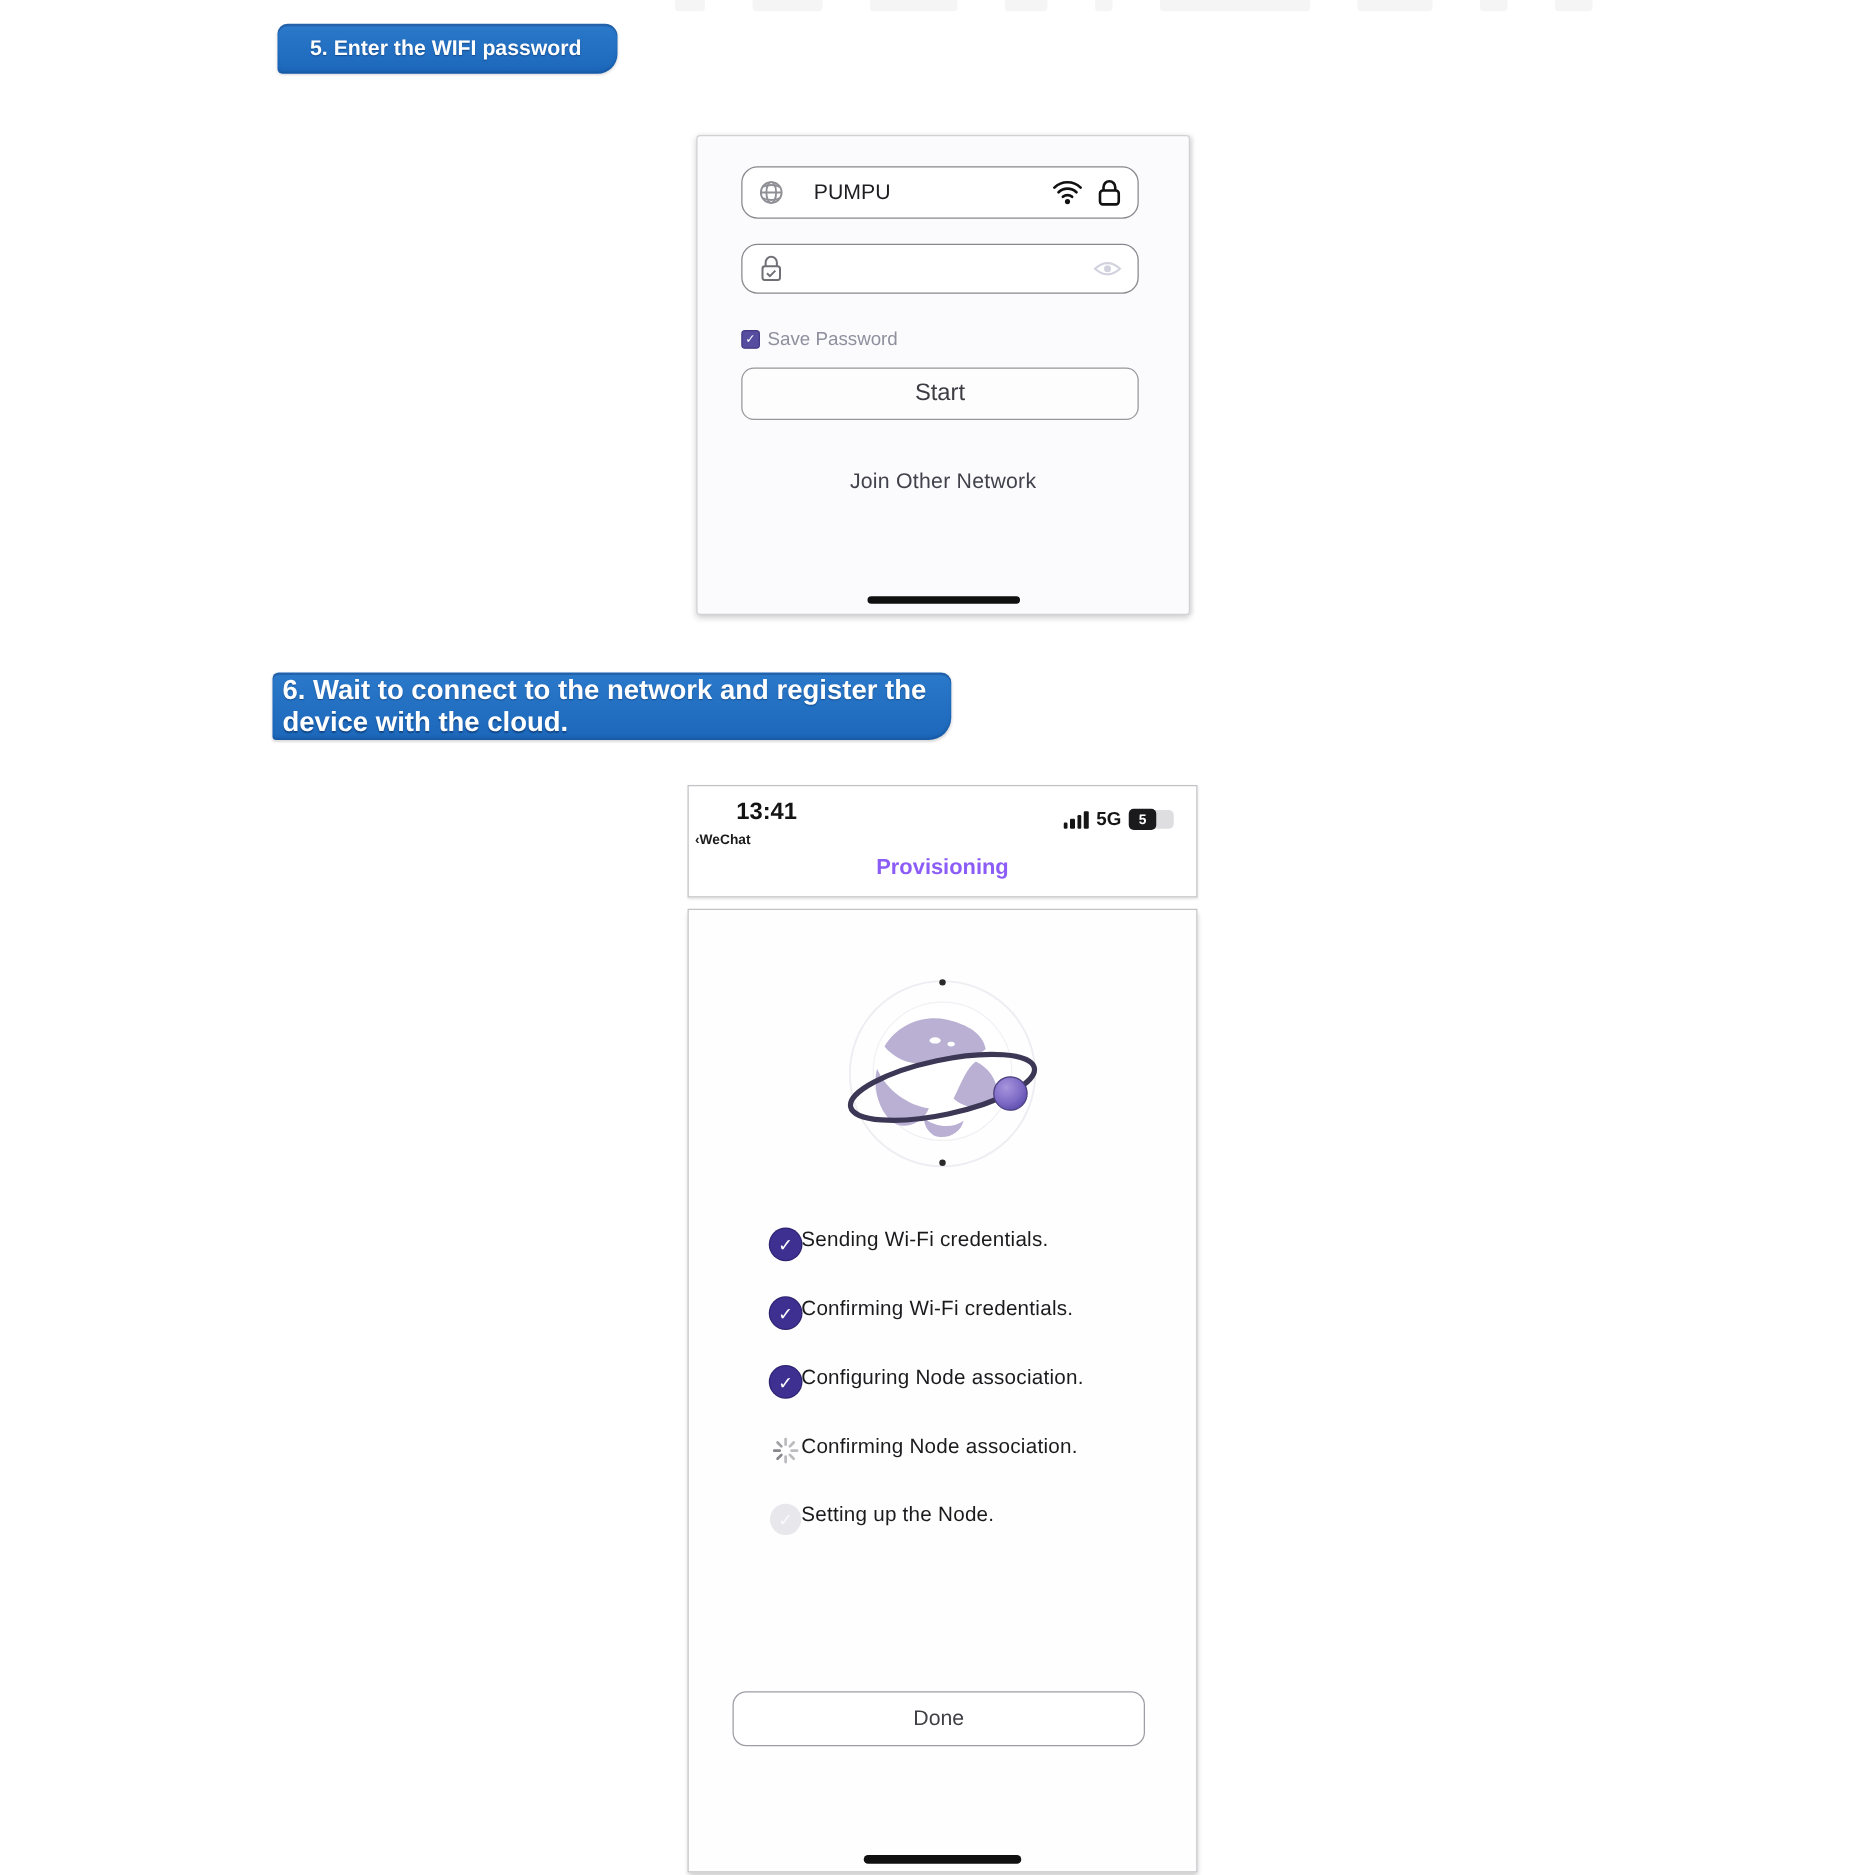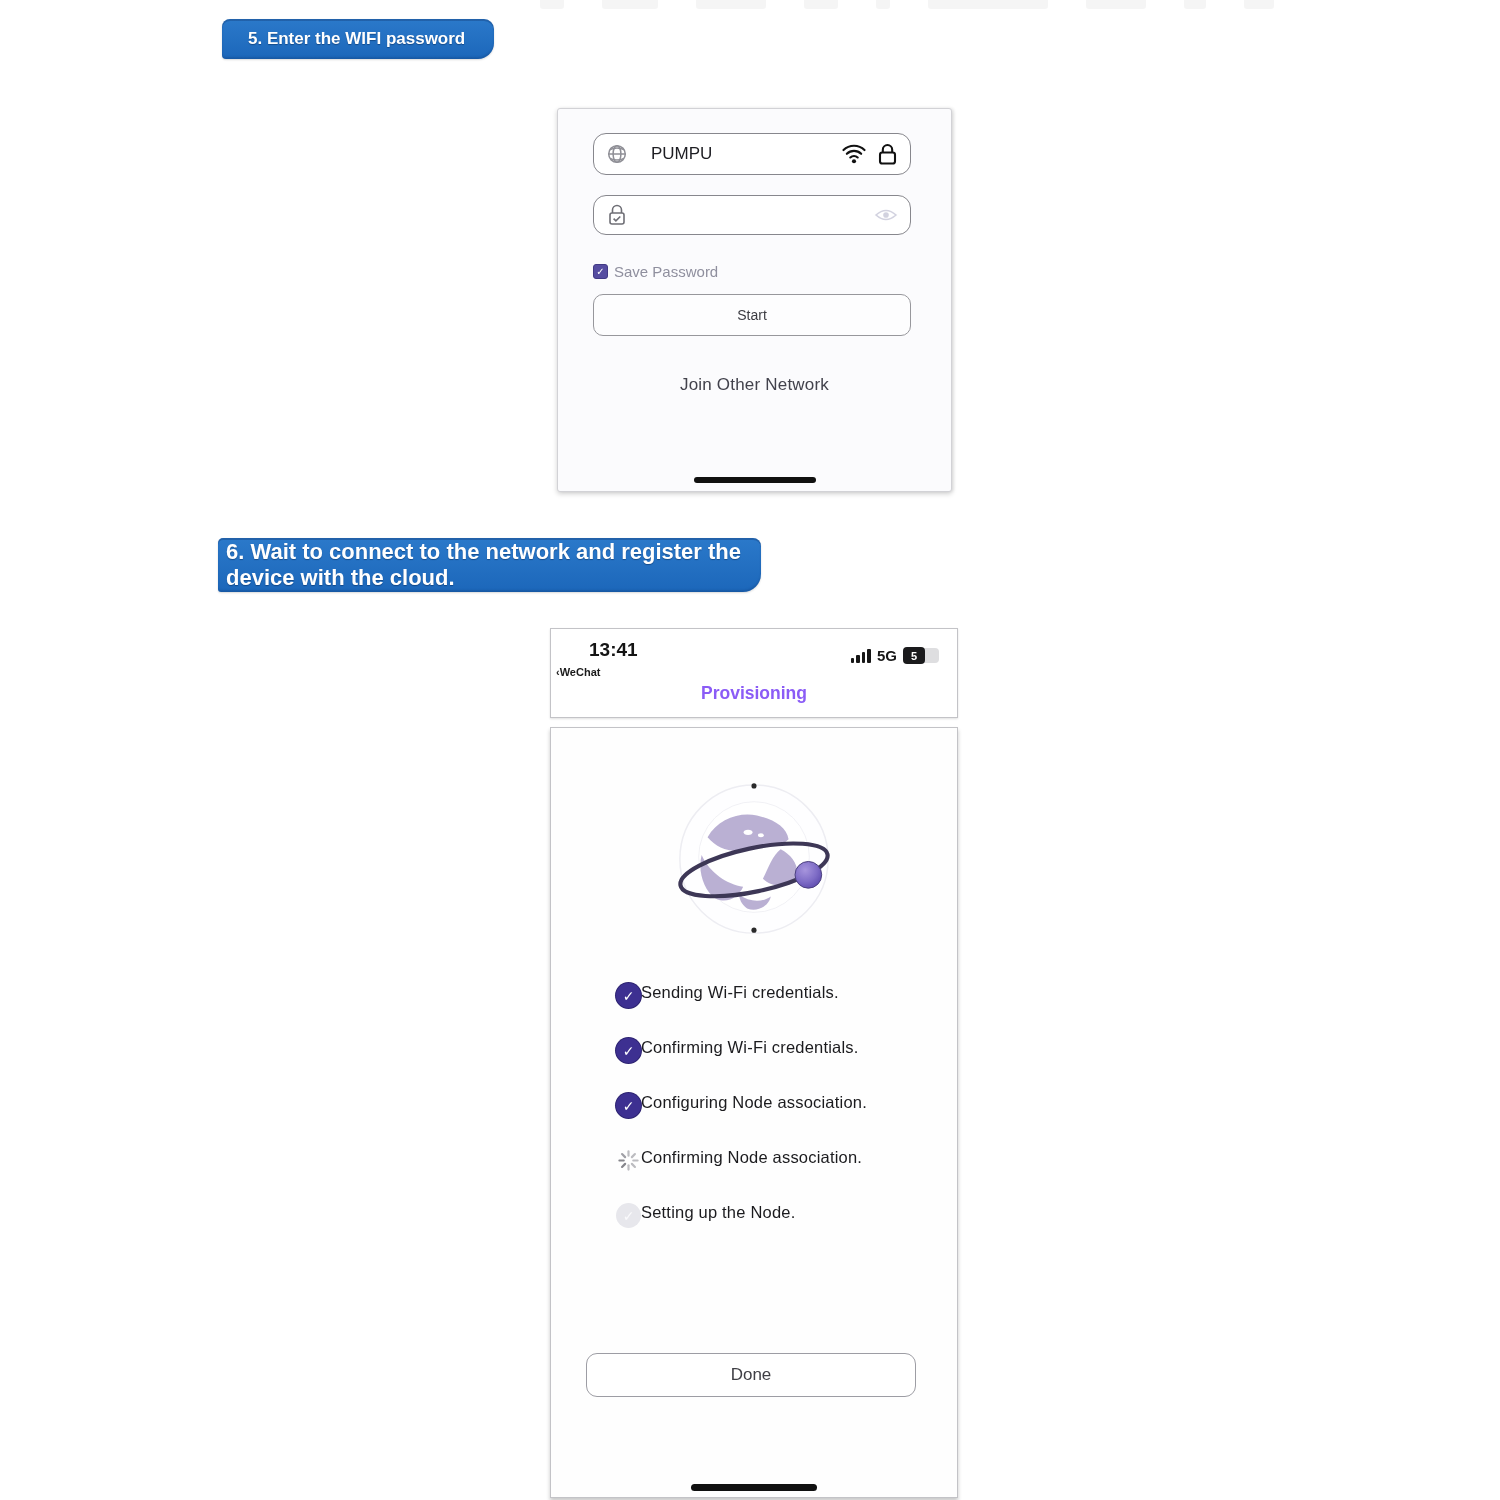--- a/index.html
+++ b/index.html
@@ -29,21 +29,21 @@
   .net-name{font-size:17px;color:#1d1d22;margin-left:13px;flex:1;}
   .pwd-value{flex:1;font-size:17px;color:#1d1d22;}
   .f-right{display:flex;align-items:center;gap:10px;}
   .saverow{position:absolute;left:35px;top:139px;display:flex;align-items:center;gap:6px;margin-top:15px;}
   .checkbox{width:15px;height:15px;background:#564da1;border:1px solid #423a85;border-radius:3px;
             display:flex;align-items:center;justify-content:center;box-sizing:border-box;}
   .checkbox::after{content:"\2713";color:#fff;font-size:10px;font-weight:bold;line-height:1;}
   .savelabel{font-size:15px;color:#8f8f9e;}
   .startbtn{position:absolute;left:35px;top:185px;width:318px;height:42px;border:1.5px solid #97979c;
             border-radius:10px;background:#fdfdfe;display:flex;align-items:center;justify-content:center;
-            font-size:14px;color:#3c3c42;box-sizing:border-box;}
+            font-size:19px;color:#3c3c42;box-sizing:border-box;}
   .joinlink{position:absolute;left:0;right:0;top:266px;text-align:center;font-size:17px;color:#42424c;letter-spacing:.2px;}
   .homebar{position:absolute;left:50%;transform:translateX(-50%);background:#101010;border-radius:3.5px;}
   .homebar1{bottom:8px;width:122px;height:6px;}
 
   
   .phone2{position:absolute;left:550px;top:628px;width:408px;height:870px;}
   .p2head{position:absolute;left:0;top:0;width:408px;height:90px;background:#fff;border:1px solid #c3c3c7;
           box-sizing:border-box;box-shadow:0 1px 2px rgba(0,0,0,.12);}
   .time{position:absolute;left:38px;top:10px;font-size:19px;font-weight:bold;color:#141414;}
   .wechat-back{position:absolute;left:5px;top:37px;font-size:11px;font-weight:bold;color:#1b1b1b;}

